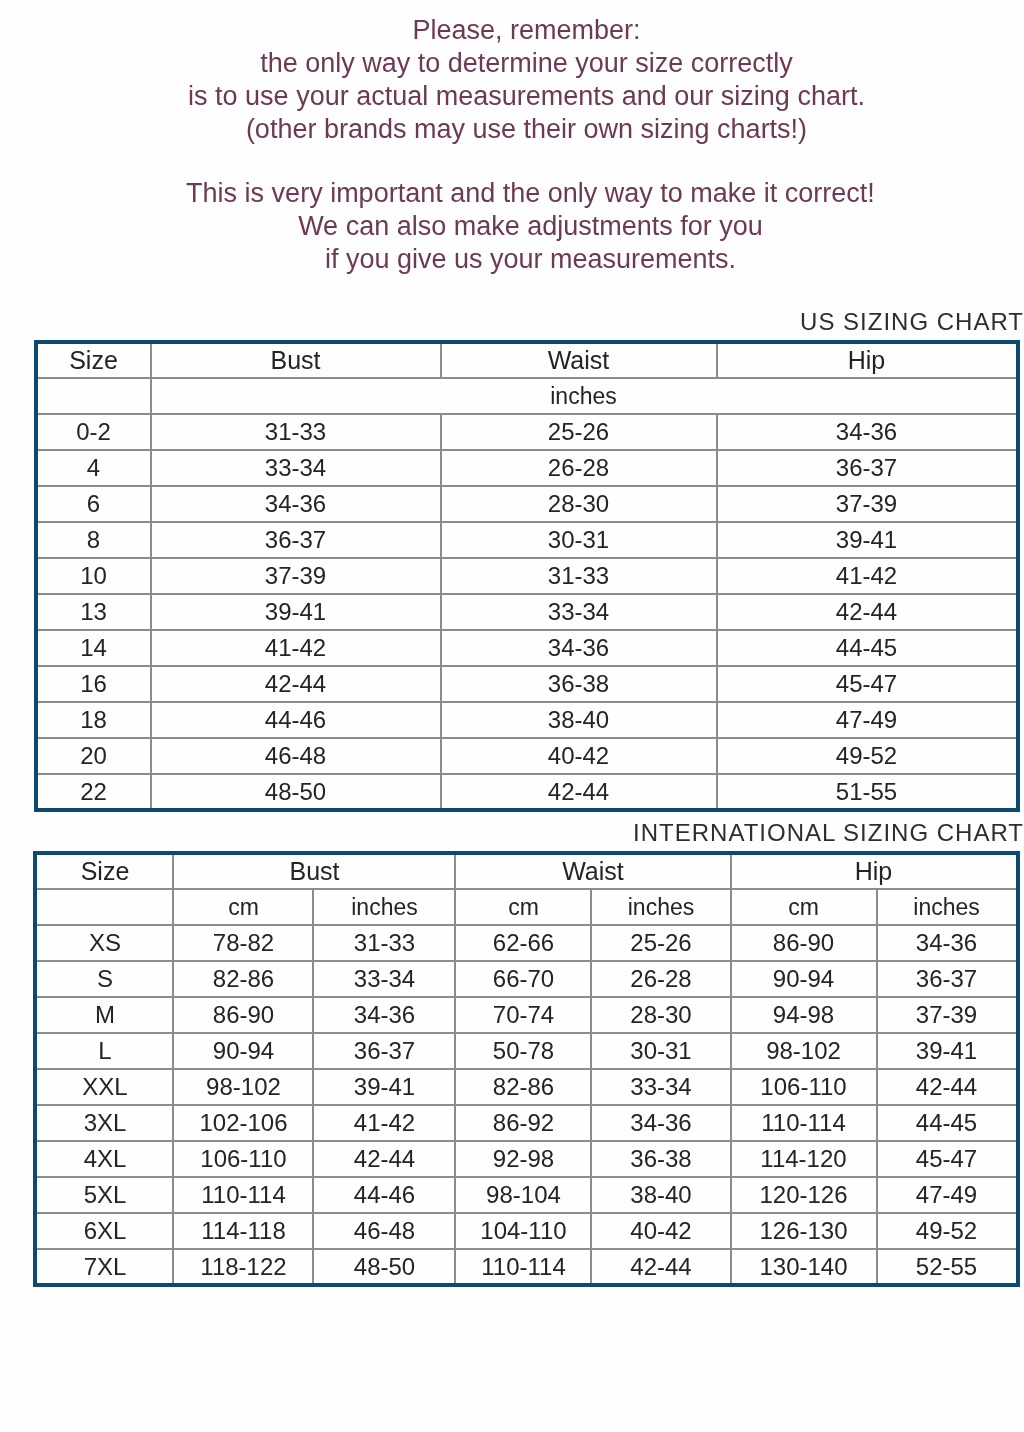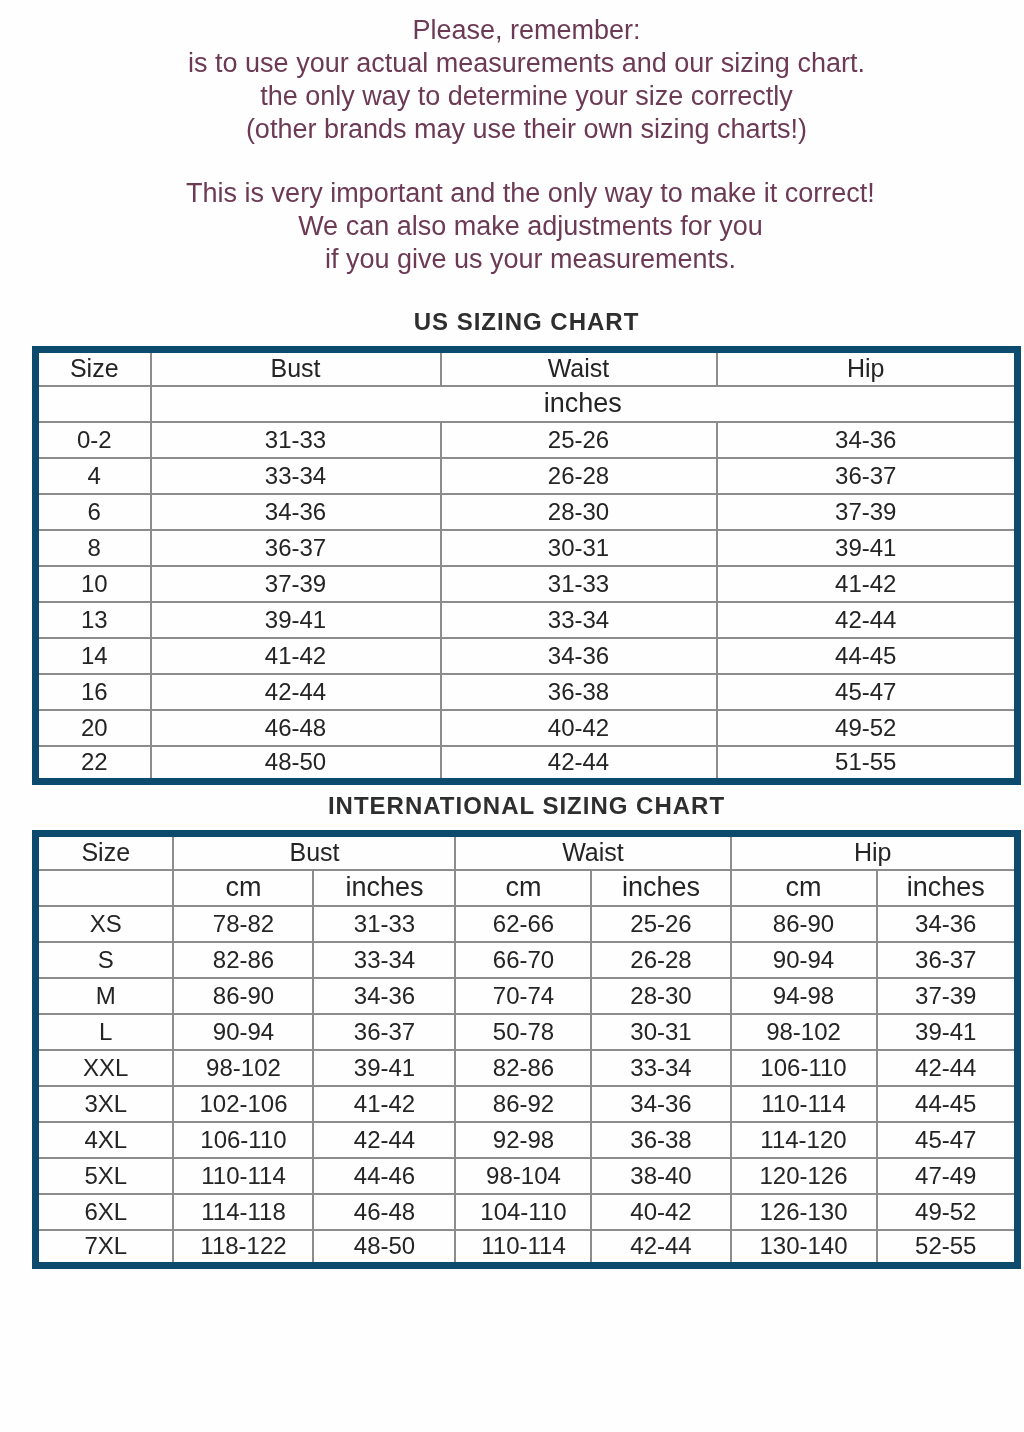--- a/index.html
+++ b/index.html
@@ -23,60 +23,60 @@
     font-size: 27px;
     font-weight: 300;
     line-height: 33px;
   }
   .intro .para + .para {
     margin-top: 31px;
     margin-left: 8px;
   }
   .intro .line { display: block; }
   .chart-title {
-    text-align: center;
+    text-align: right;
     color: #2e2e2e;
     font-size: 24px;
-    font-weight: 700;
+    font-weight: 400;
     letter-spacing: 1px;
   }
   .title-us { margin-top: 32px; }
   .title-intl { margin-top: 7px; }
   table.chart {
     width: 982px;
-    margin: 10px auto 0 auto;
+    margin: 4px auto 0 auto;
     border-collapse: collapse;
     table-layout: fixed;
-    border: 7px solid #0c4a6e;
+    border: 4px solid #0c4a6e;
   }
   table.chart th, table.chart td {
     border: 2px solid #8c8c8c;
     height: 36px;
     text-align: center;
     vertical-align: middle;
     color: #242424;
     font-weight: 300;
     font-size: 24px;
     padding: 0;
     overflow: hidden;
     white-space: nowrap;
   }
   table.chart thead th.col-head { font-size: 25px; }
-  table.chart thead th.unit { font-size: 27px; }
+  table.chart thead th.unit { font-size: 23px; }
 </style>
 </head>
 <body>
 
 <div class="page">
 
   <div class="intro">
     <div class="para">
       <span class="line">Please, remember:</span>
+      <span class="line">the only way to determine your size correctly</span>
       <span class="line">is to use your actual measurements and our sizing chart.</span>
-      <span class="line">the only way to determine your size correctly</span>
       <span class="line">(other brands may use their own sizing charts!)</span>
     </div>
     <div class="para">
       <span class="line">This is very important and the only way to make it correct!</span>
       <span class="line">We can also make adjustments for you</span>
       <span class="line">if you give us your measurements.</span>
     </div>
   </div>
 
   <h2 class="chart-title title-us">US SIZING CHART</h2>
@@ -141,20 +141,26 @@
           <td>14</td>
           <td>41-42</td>
           <td>34-36</td>
           <td>44-45</td>
         </tr>
         <tr>
           <td>16</td>
           <td>42-44</td>
           <td>36-38</td>
           <td>45-47</td>
+        </tr>
+        <tr>
+          <td>18</td>
+          <td>44-46</td>
+          <td>38-40</td>
+          <td>47-49</td>
         </tr>
         <tr>
           <td>20</td>
           <td>46-48</td>
           <td>40-42</td>
           <td>49-52</td>
         </tr>
         <tr>
           <td>22</td>
           <td>48-50</td>

